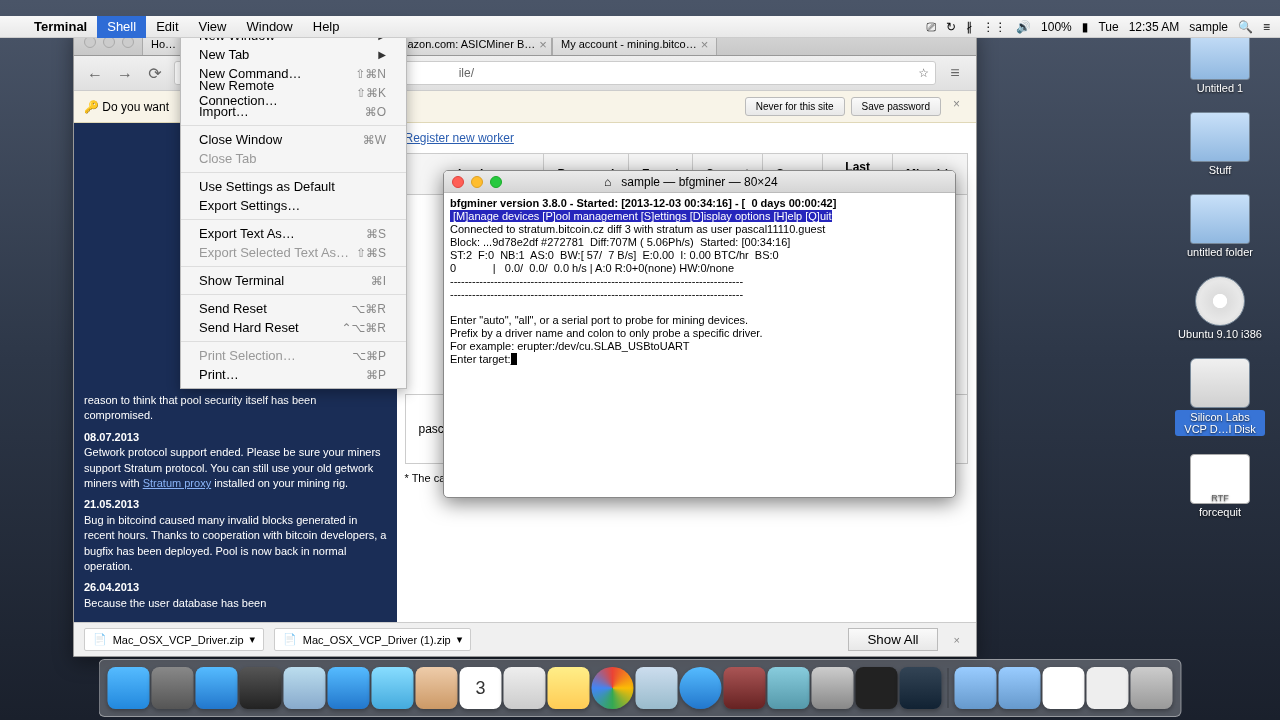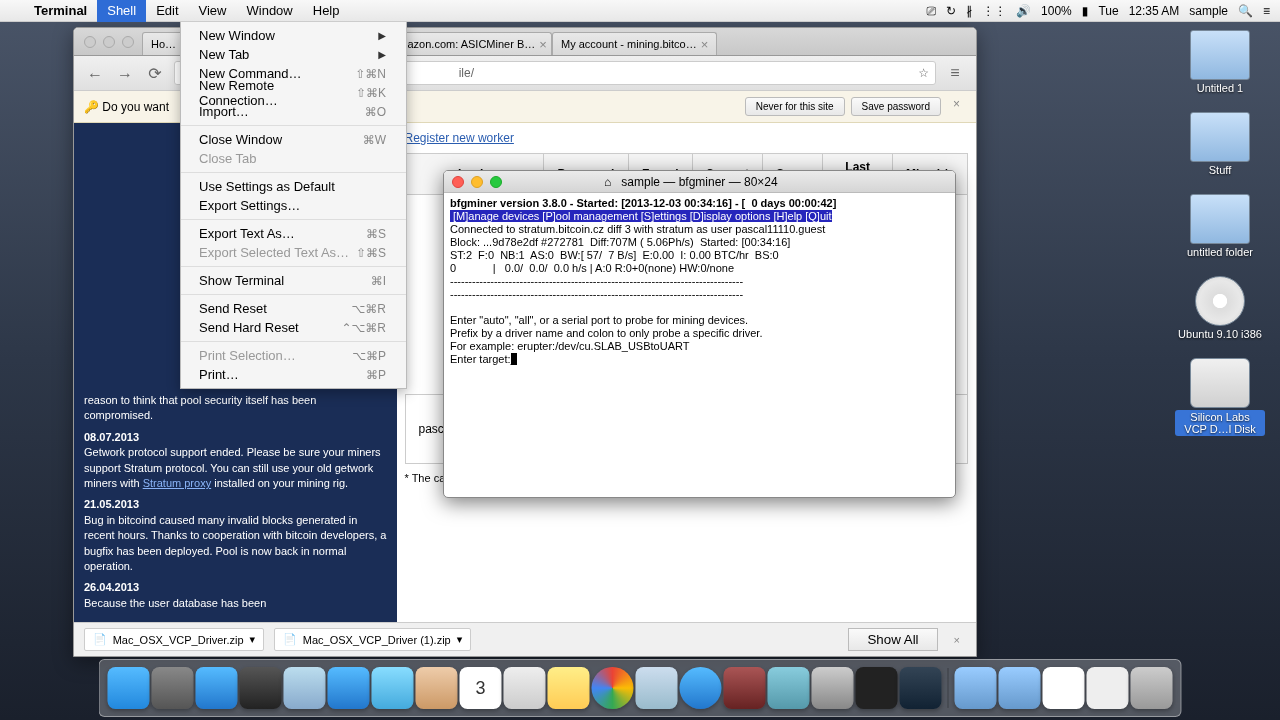--- a/index.html
+++ b/index.html
@@ -1,17 +1,17 @@
 <!DOCTYPE html>
 <html><head>
 <meta charset="utf-8">
 <style>
 *{margin:0;padding:0;box-sizing:border-box;font-family:"Lucida Grande","Helvetica Neue",sans-serif;-webkit-font-smoothing:antialiased}
 body{width:1280px;height:720px;overflow:hidden;background:linear-gradient(180deg,#4a5568 0%,#2d3748 50%,#1a202c 100%);position:relative}
-.menubar{position:absolute;top:0;left:0;right:0;height:22px;background:linear-gradient(#f8f8f8,#e8e8e8);display:flex;align-items:center;font-size:13px;border-bottom:1px solid #ccc;z-index:100}
+.menubar{position:absolute;top:16px;left:0;right:0;height:22px;background:linear-gradient(#f8f8f8,#e8e8e8);display:flex;align-items:center;font-size:13px;border-bottom:1px solid #ccc;z-index:100}
 .menubar .apple{padding:0 12px}
 .menubar .app{font-weight:bold;padding:0 10px}
 .menubar .menu{padding:0 10px;height:22px;line-height:22px}
 .menubar .menu.active{background:#2e6cd6;color:#fff}
 .menubar .right{margin-left:auto;display:flex;align-items:center;gap:10px;padding-right:10px;font-size:12px}
 .menubar .right span{display:inline-block}
 .dropdown{position:absolute;top:22px;left:180px;width:227px;background:#f5f5f5;border:1px solid #bbb;border-top:none;box-shadow:0 4px 12px rgba(0,0,0,0.3);z-index:99;font-size:13px;padding:4px 0}
 .dropdown .item{padding:2px 20px 2px 18px;display:flex;justify-content:space-between;align-items:center;height:19px}
 .dropdown .item.disabled{color:#999}
 .dropdown .item .sc{color:#888;font-size:12px}
@@ -305,20 +305,24 @@
       <span class="lbl">untitled folder</span>
     </div>
   <div class="di">
       <div class="ic cd"></div>
       <span class="lbl">Ubuntu 9.10 i386</span>
     </div>
   <div class="di sel">
       <div class="ic disk"></div>
       <span class="lbl">Silicon Labs VCP D…l Disk</span>
     </div>
+  <div class="di">
+      <div class="ic file" style="display:flex;align-items:flex-end;justify-content:center;font-size:9px;color:#666">RTF</div>
+      <span class="lbl">forcequit</span>
+    </div>
 </div>
 
 <div class="dock">
   <div class="di" style="background:linear-gradient(#5bf,#28d)"></div>
   <div class="di" style="background:linear-gradient(#888,#555)"></div>
   <div class="di" style="background:linear-gradient(#5bf,#27c)"></div>
   <div class="di" style="background:linear-gradient(#555,#222)"></div>
   <div class="di" style="background:linear-gradient(#bde,#8ac)"></div>
   <div class="di" style="background:linear-gradient(#5bf,#27c)"></div>
   <div class="di" style="background:linear-gradient(#8df,#4ad)"></div>

